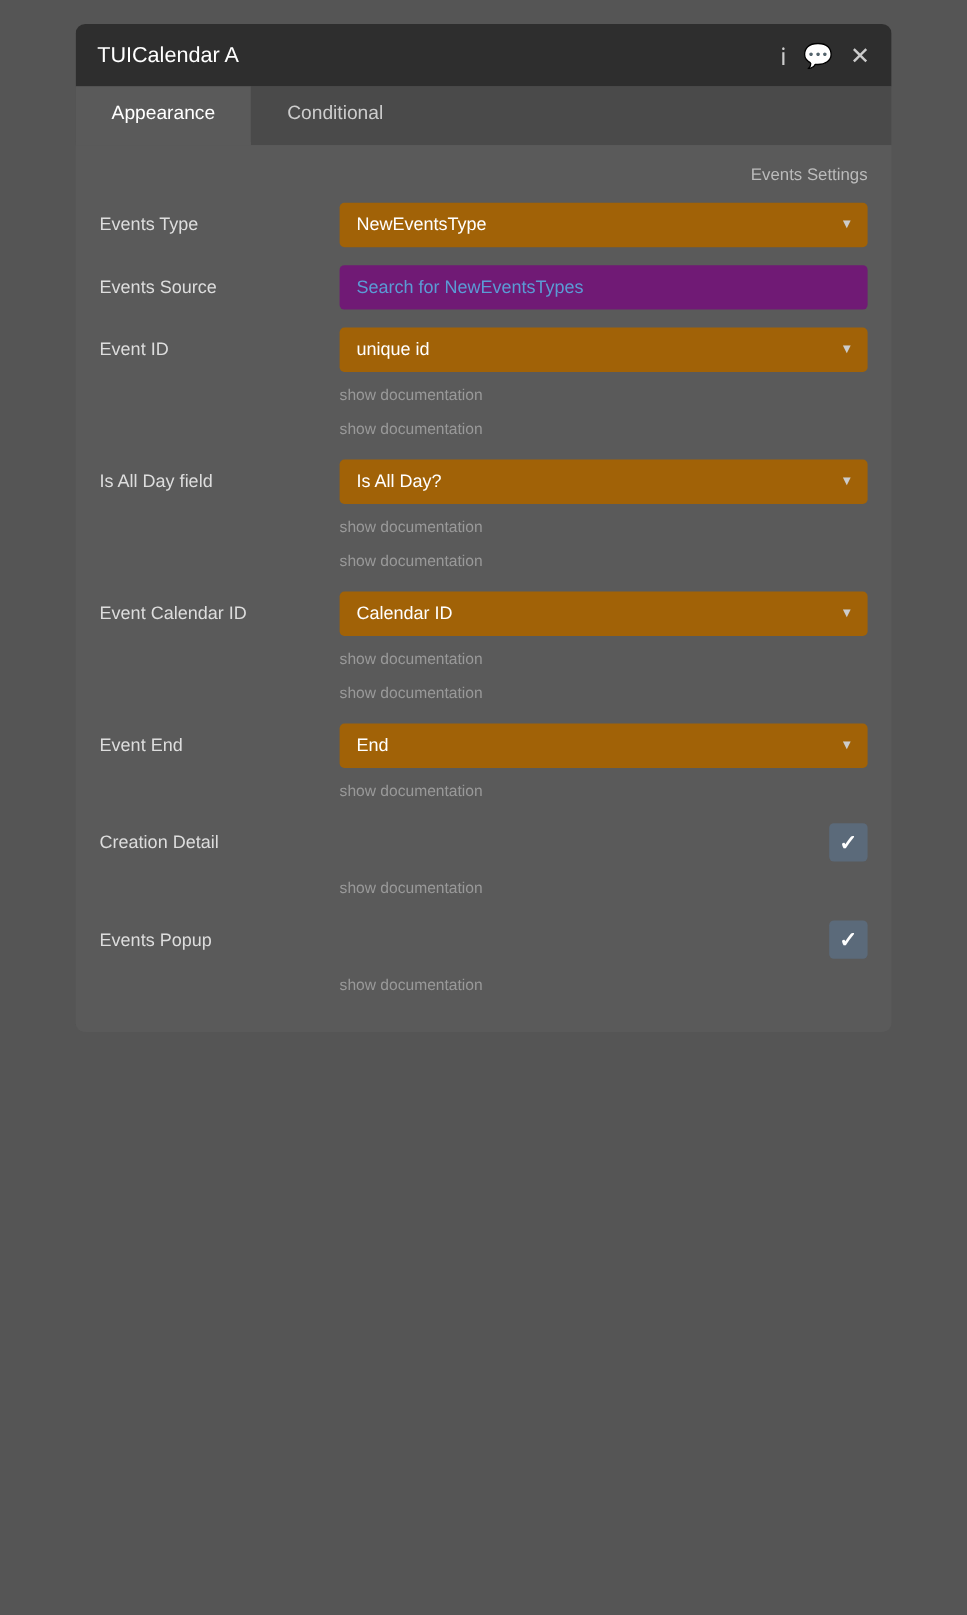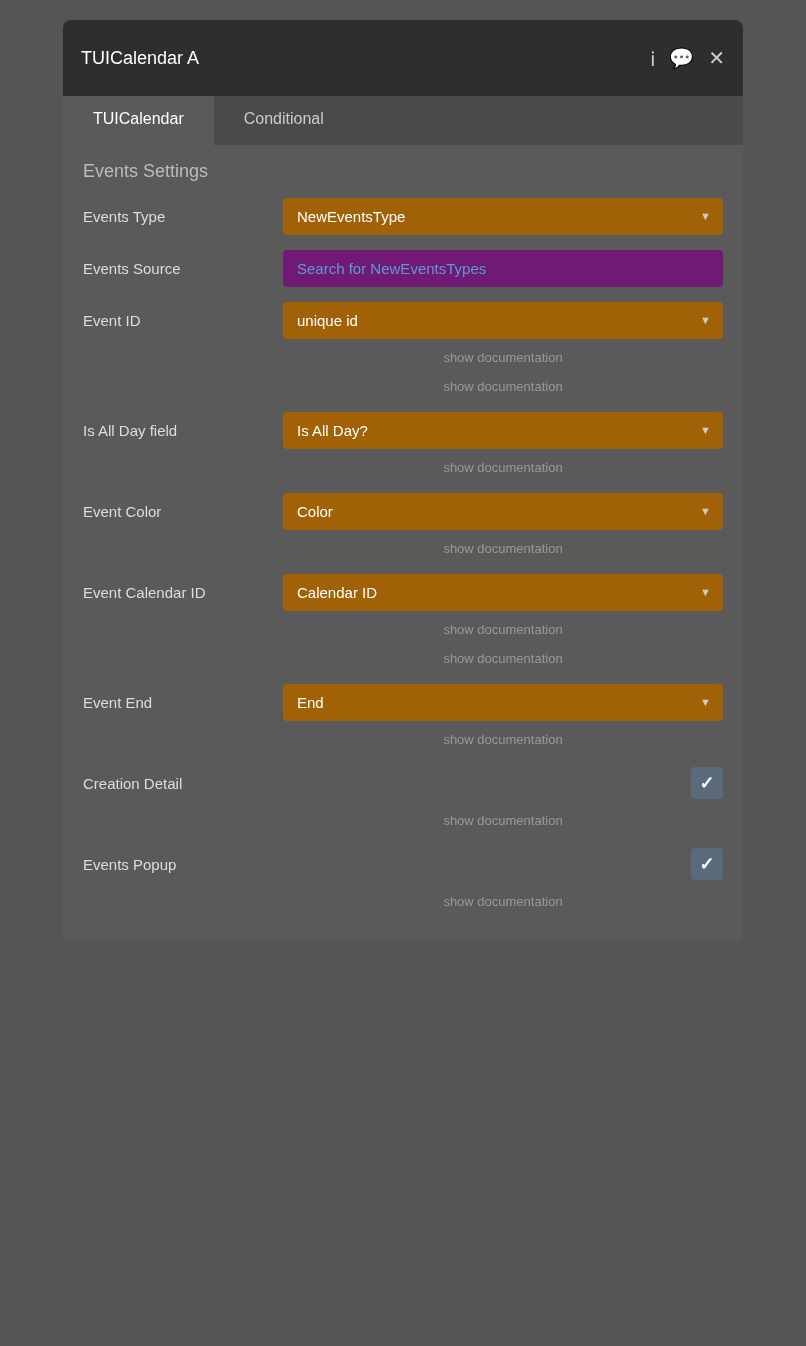--- a/index.html
+++ b/index.html
@@ -17,21 +17,21 @@
       border-radius: 8px;
       overflow: hidden;
       margin: 20px auto;
     }
     .title-bar {
       background: #2e2e2e;
       display: flex;
       align-items: center;
       justify-content: space-between;
       padding: 12px 18px;
-      height: 76px;
+      height: 52px;
     }
     .title-bar-title {
       color: #fff;
       font-size: 18px;
       font-weight: 500;
     }
     .title-bar-icons {
       display: flex;
       align-items: center;
       gap: 14px;
@@ -56,23 +56,24 @@
       background: #5a5a5a;
       color: #fff;
       border-bottom: 3px solid #5a5a5a;
     }
     .content {
       padding: 0 20px 20px 20px;
       background: #5a5a5a;
     }
     .section-header {
       color: #bbb;
-      font-size: 18px;
+      font-size: 14px;
       padding: 16px 0 10px 0;
       font-weight: 400;
+      text-align: right;
     }
     .field-row {
       display: flex;
       align-items: center;
       margin-bottom: 4px;
       min-height: 48px;
     }
     .field-label {
       color: #ddd;
       font-size: 15px;
@@ -112,21 +113,21 @@
       color: #5b9bd5;
       font-size: 15px;
       padding: 10px 14px;
       background: #701a75;
       border-radius: 4px;
       cursor: pointer;
       display: block;
       width: 100%;
     }
     .doc-link {
-      text-align: center;
+      text-align: left;
       color: #999;
       font-size: 13px;
       padding: 2px 0 8px 0;
       cursor: pointer;
       display: block;
     }
     .checkbox-wrapper {
       display: flex;
       justify-content: flex-end;
       width: 100%;
@@ -157,21 +158,21 @@
     <span class="title-bar-title">TUICalendar A</span>
     <div class="title-bar-icons">
       <span class="title-bar-icon">ℹ</span>
       <span class="title-bar-icon">💬</span>
       <span class="title-bar-icon">✕</span>
     </div>
   </div>
 
   <div class="tabs">
     <div class="tab active">
-      <span>TUICalendar</span>
+      <span>Appearance</span>
     </div>
     <div class="tab">
       <span>Conditional</span>
     </div>
   </div>
 
   <div class="content">
     <div class="section-header">Events Settings</div>
 
     <div class="field-row">
@@ -226,30 +227,20 @@
         </div>
       </div>
     </div>
     <div class="field-row" style="min-height:0;">
       <div class="field-label"></div>
       <div class="field-control">
         <span class="doc-link">show documentation</span>
       </div>
     </div>
 
-    <div class="field-row">
-      <div class="field-label">Event Color</div>
-      <div class="field-control">
-        <div class="select-wrapper">
-          <select>
-            <option>Color</option>
-          </select>
-        </div>
-      </div>
-    </div>
     <div class="field-row" style="min-height:0;">
       <div class="field-label"></div>
       <div class="field-control">
         <span class="doc-link">show documentation</span>
       </div>
     </div>
 
     <div class="field-row">
       <div class="field-label">Event Calendar ID</div>
       <div class="field-control">

